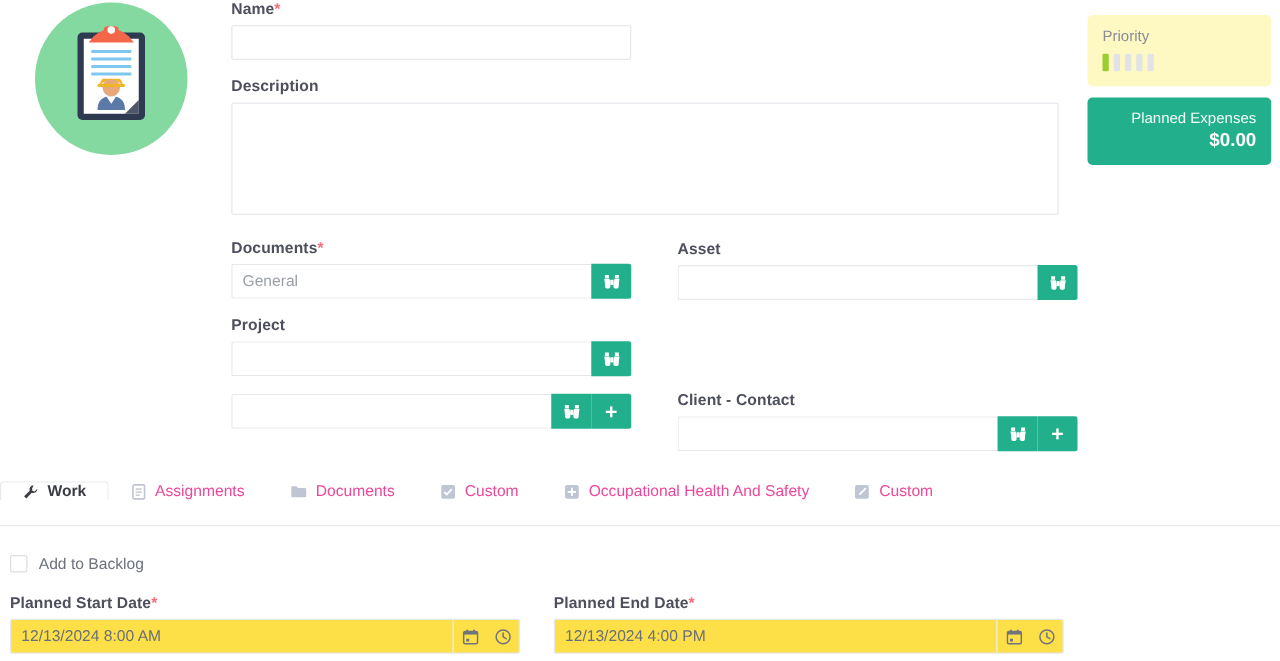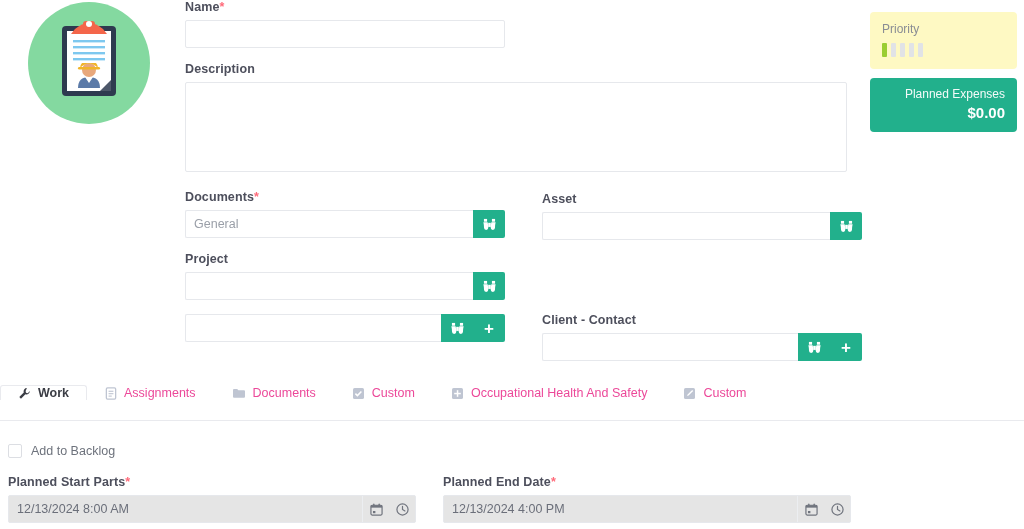--- a/index.html
+++ b/index.html
@@ -104,21 +104,21 @@
     width: 14px; height: 14px; border: 1px solid #dcdee3;
     border-radius: 2px; background: #fff; cursor: pointer;
   }
   .backlog-label { font-size: 12.5px; color: #6d727c; }
 
   .date-row { display: flex; margin-top: 9px; }
   .date-col-a { width: 440px; padding-left: 2px; }
   .date-col-b { width: 440px; padding-left: 2px; }
   .date-input-group {
     display: flex; align-items: center; width: 408px; height: 28px;
-    border: 1px solid #e6e8ec; border-radius: 2px; background: #e5e5e5;
+    border: 1px solid #e6e8ec; border-radius: 2px; background: #fde047;
   }
   .date-input-group input {
     flex: 1; border: none; outline: none; height: 26px;
     font-size: 12.5px; color: #6b6f7a; padding: 0 8px;
     font-family: "Liberation Sans", sans-serif; background: transparent;
   }
   .date-ico {
     width: 26px; height: 26px; display: flex; align-items: center;
     justify-content: center; cursor: pointer;
   }
@@ -338,21 +338,21 @@
   <div class="bottom">
 
     <div class="backlog-row">
       <span class="checkbox"></span>
       <span class="backlog-label">Add to Backlog</span>
     </div>
 
     <div class="date-row">
 
       <div class="date-col-a">
-        <label class="field-label"><span>Planned Start Parts</span><span class="req">*</span></label>
+        <label class="field-label"><span>Planned Start Date</span><span class="req">*</span></label>
         <div class="date-input-group">
           <input value="12/13/2024 8:00 AM" style="">
           <span class="date-sep"></span>
           <span class="date-ico">
             <svg width="13" height="13" viewBox="0 0 14 14">
                 <rect x="1" y="2.4" width="12" height="10.6" rx="1.3" fill="none" stroke="#70747e" stroke-width="1.3"></rect>
                 <rect x="1" y="2.4" width="12" height="2.6" fill="#70747e"></rect>
                 <rect x="3.4" y=".6" width="1.4" height="2.6" rx=".7" fill="#70747e"></rect>
                 <rect x="9.2" y=".6" width="1.4" height="2.6" rx=".7" fill="#70747e"></rect>
                 <rect x="3.2" y="8.6" width="2.6" height="2.4" fill="#70747e"></rect>

